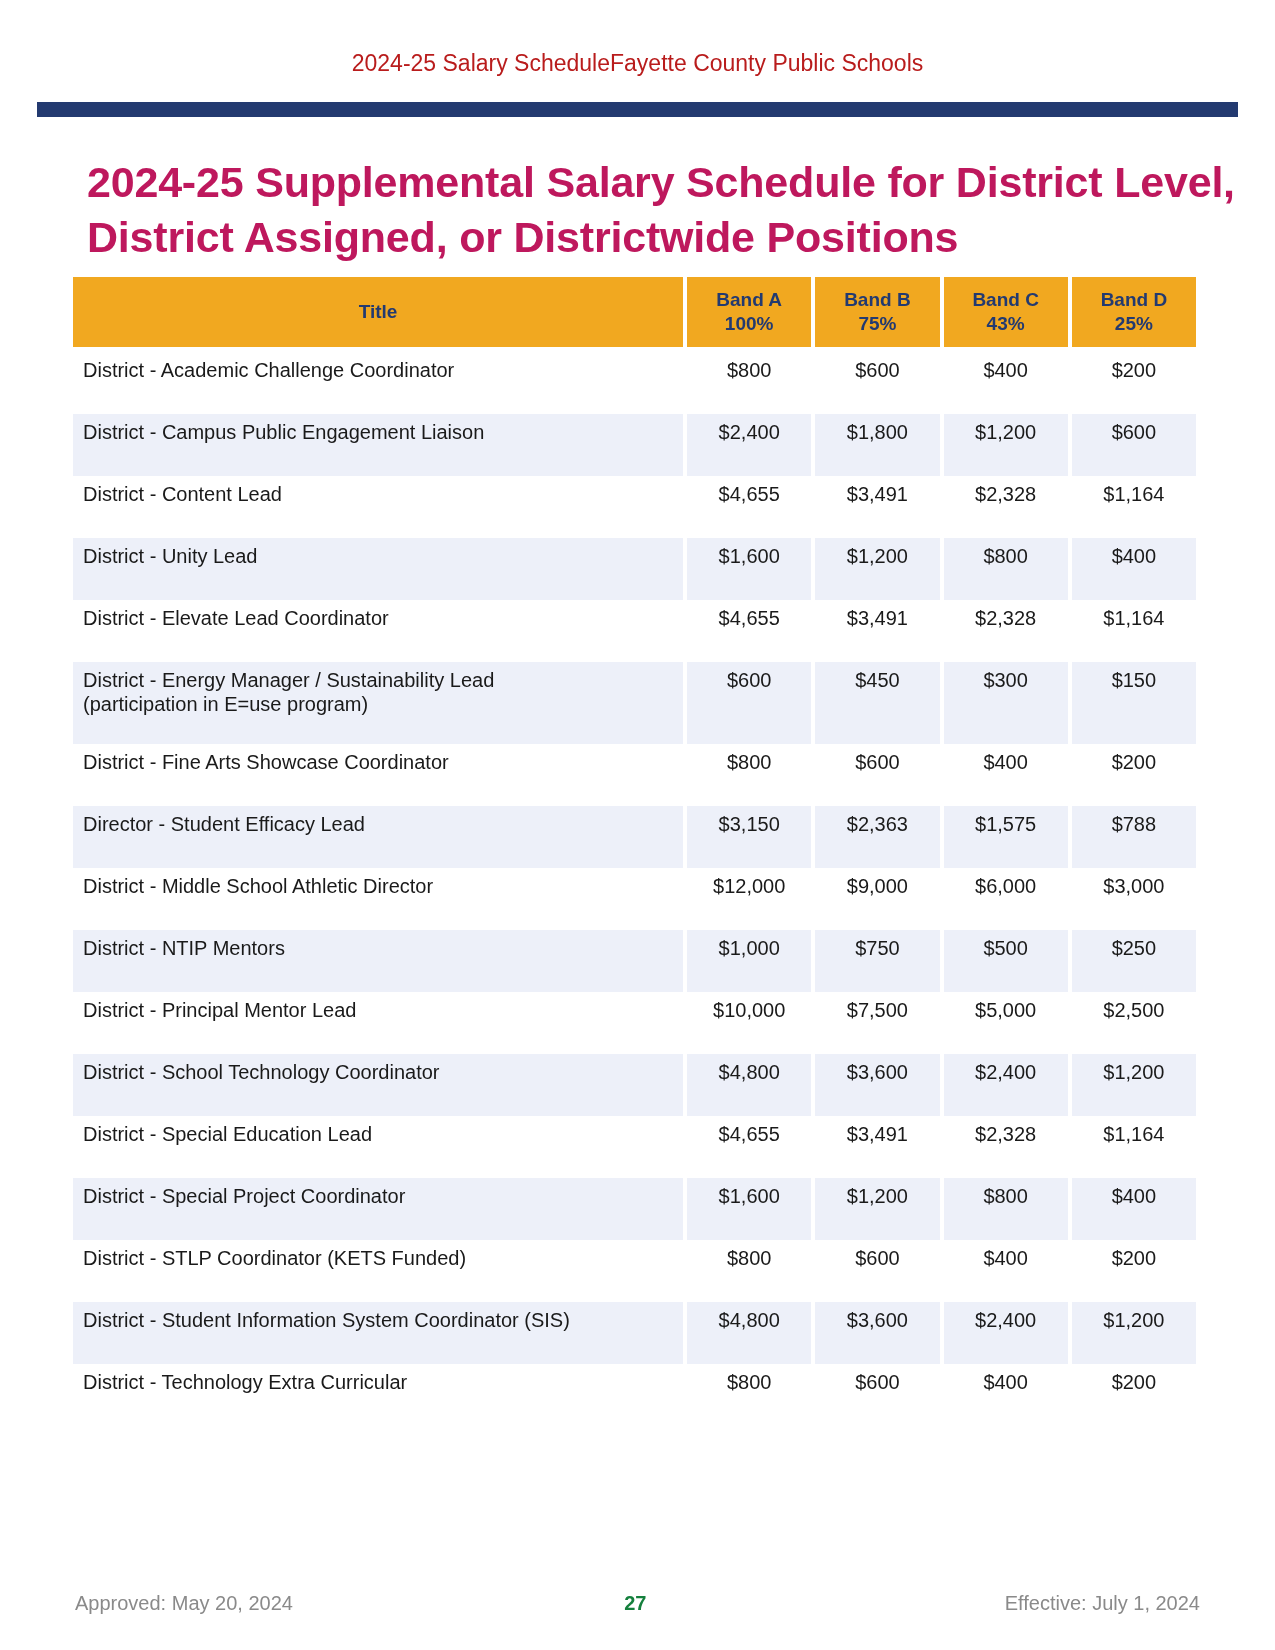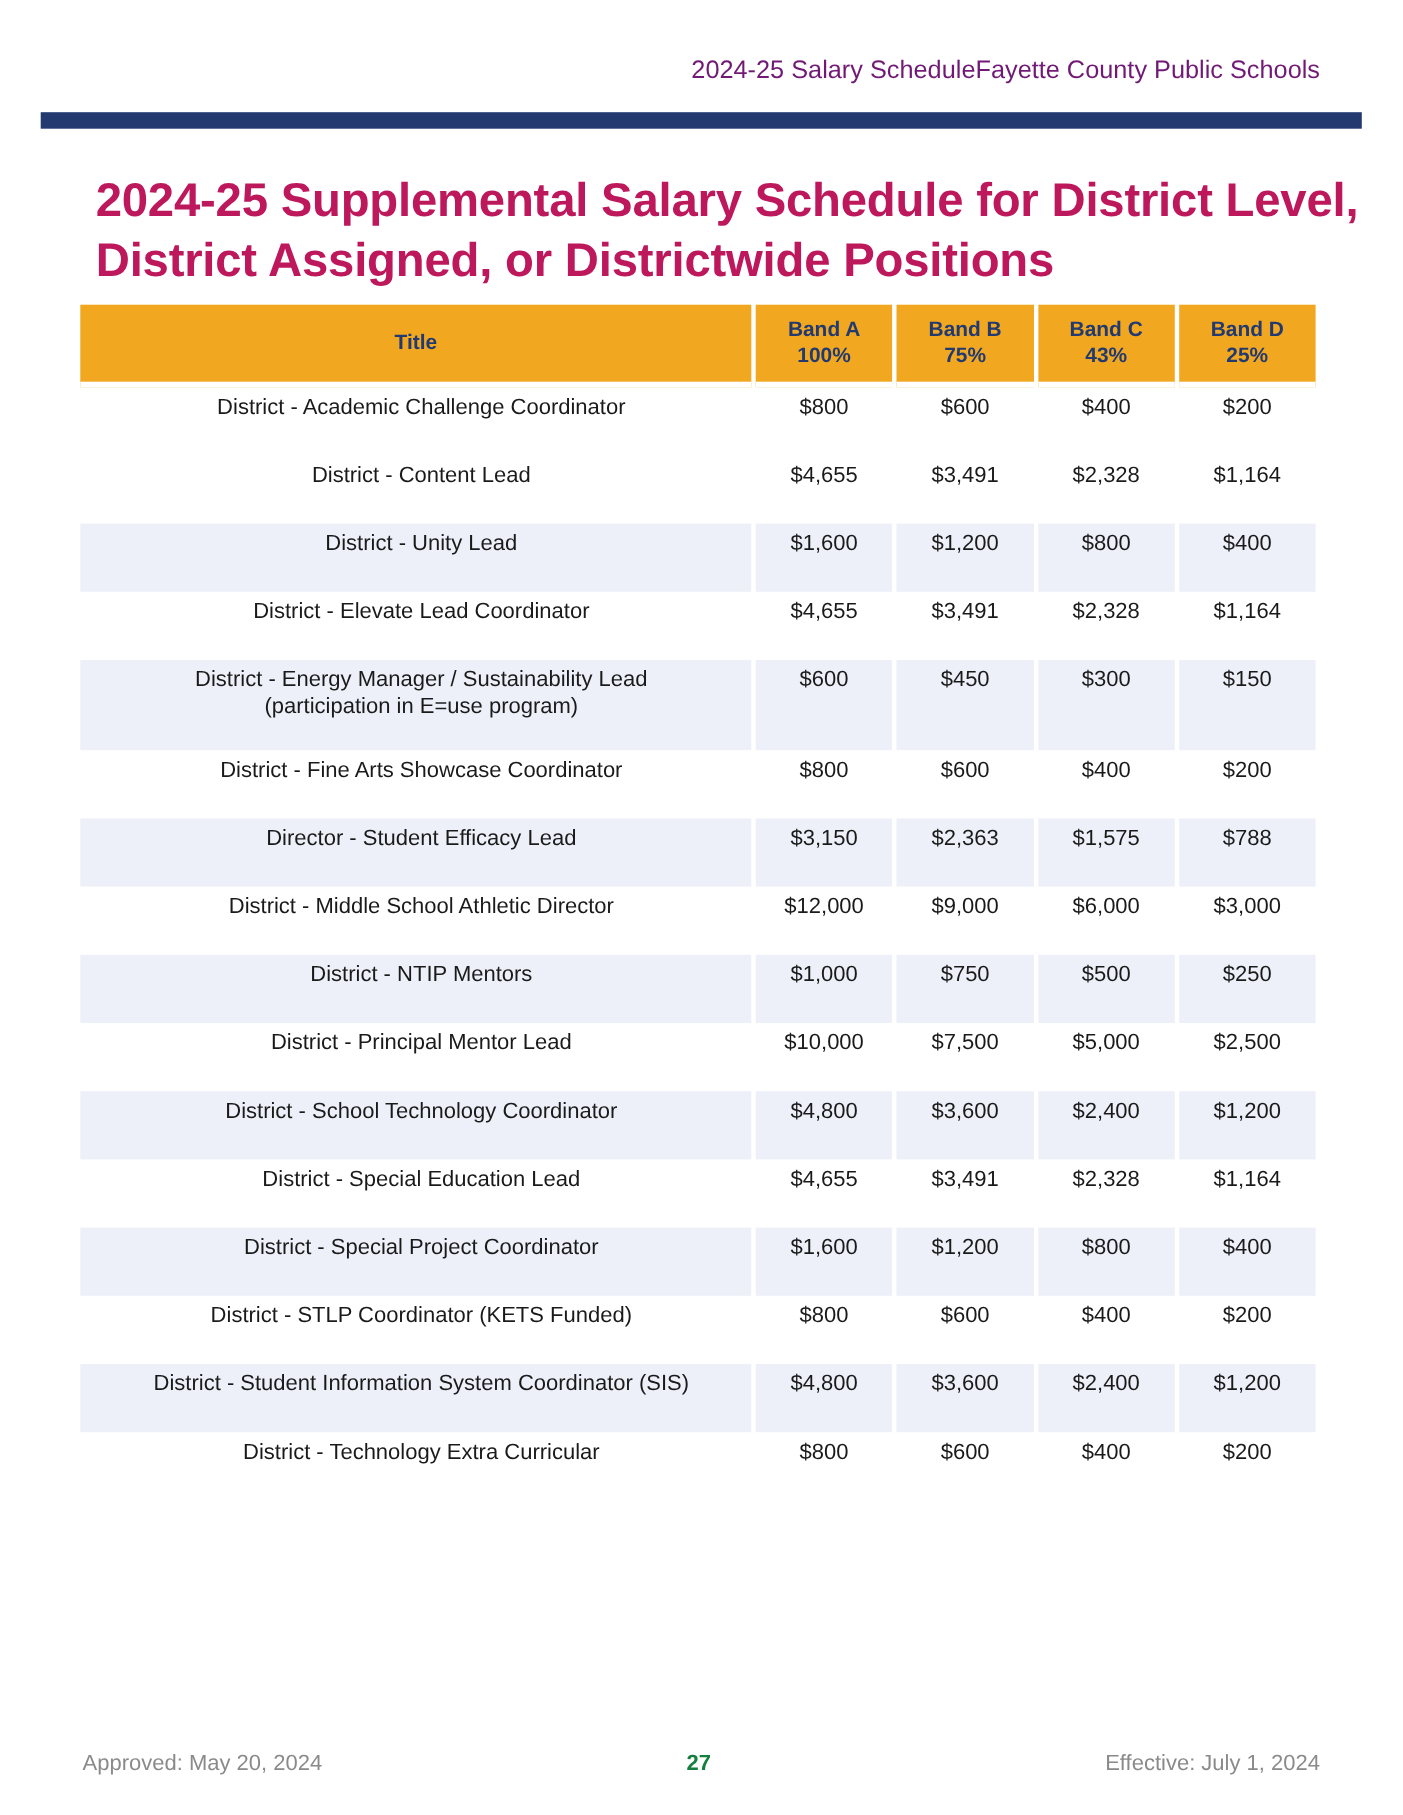--- a/index.html
+++ b/index.html
@@ -1,32 +1,32 @@
 <!DOCTYPE html>
 <html><head>
 <meta charset="utf-8">
 <style>
   html, body { margin: 0; padding: 0; background: #ffffff; }
   body { width: 1275px; height: 1650px; position: relative; overflow: hidden;
          font-family: "Liberation Sans", "DejaVu Sans", sans-serif; color: #1a1a1a; }
   .running-header { position: absolute; top: 48px; left: 75px; right: 75px; height: 30px;
-                    display: flex; justify-content: flex-end; align-items: center;
-                    font-size: 23px; color: #701a75; }
+                    display: flex; justify-content: center; align-items: center;
+                    font-size: 23px; color: #b91c1c; }
   .rule { position: absolute; top: 102px; left: 37px; width: 1201px; height: 15px; background: #233a70; }
   .doc-title { position: absolute; top: 143px; left: 75px; width: 1150px; margin: 12px;
                font-size: 43px; line-height: 55px; font-weight: bold; color: #be185d; letter-spacing: -0.2px; }
   table.schedule { position: absolute; top: 277px; left: 73px; width: 1131px;
                    border-collapse: separate; border-spacing: 4px 0; font-size: 20px; }
   table.schedule { margin-left: -4px; }
   th { background: #f1a820; color: #233a70; font-weight: bold; font-size: 19px; line-height: 24px;
        height: 70px; padding: 0; text-align: center; vertical-align: middle; border-bottom: 5px solid #fff; }
   th.title-col { width: 604px; }
   th.band-col { width: 123px; }
   td { height: 36px; padding: 0; vertical-align: top; line-height: 24px; }
-  td.title-cell { padding: 6px 0 20px 10px; text-align: center; }
+  td.title-cell { padding: 6px 0 20px 10px; text-align: left; }
   td.val { text-align: center; padding-top: 6px; }
   tr.alt td { background: #edf0f9; }
   tr.tall td { height: 56px; }
   .footer { position: absolute; top: 1592px; left: 75px; right: 75px; height: 28px;
             display: flex; justify-content: space-between; align-items: flex-start;
             font-size: 20px; color: #8a8a8a; }
   .footer .page-num { font-weight: bold; color: #15803d; position: absolute; left: 50%; transform: translateX(-60%); }
 </style>
 </head>
 <body>
@@ -64,20 +64,27 @@
       </th>
     </tr>
   </thead>
   <tbody id="rows">
       <tr>
         <td class="title-cell"><span>District - Academic Challenge Coordinator</span></td>
         <td class="val">$800</td>
         <td class="val">$600</td>
         <td class="val">$400</td>
         <td class="val">$200</td>
+      </tr>
+      <tr class="alt">
+        <td class="title-cell"><span>District - Campus Public Engagement Liaison</span></td>
+        <td class="val">$2,400</td>
+        <td class="val">$1,800</td>
+        <td class="val">$1,200</td>
+        <td class="val">$600</td>
       </tr>
       <tr>
         <td class="title-cell"><span>District - Content Lead</span></td>
         <td class="val">$4,655</td>
         <td class="val">$3,491</td>
         <td class="val">$2,328</td>
         <td class="val">$1,164</td>
       </tr>
       <tr class="alt">
         <td class="title-cell"><span>District - Unity Lead</span></td>

